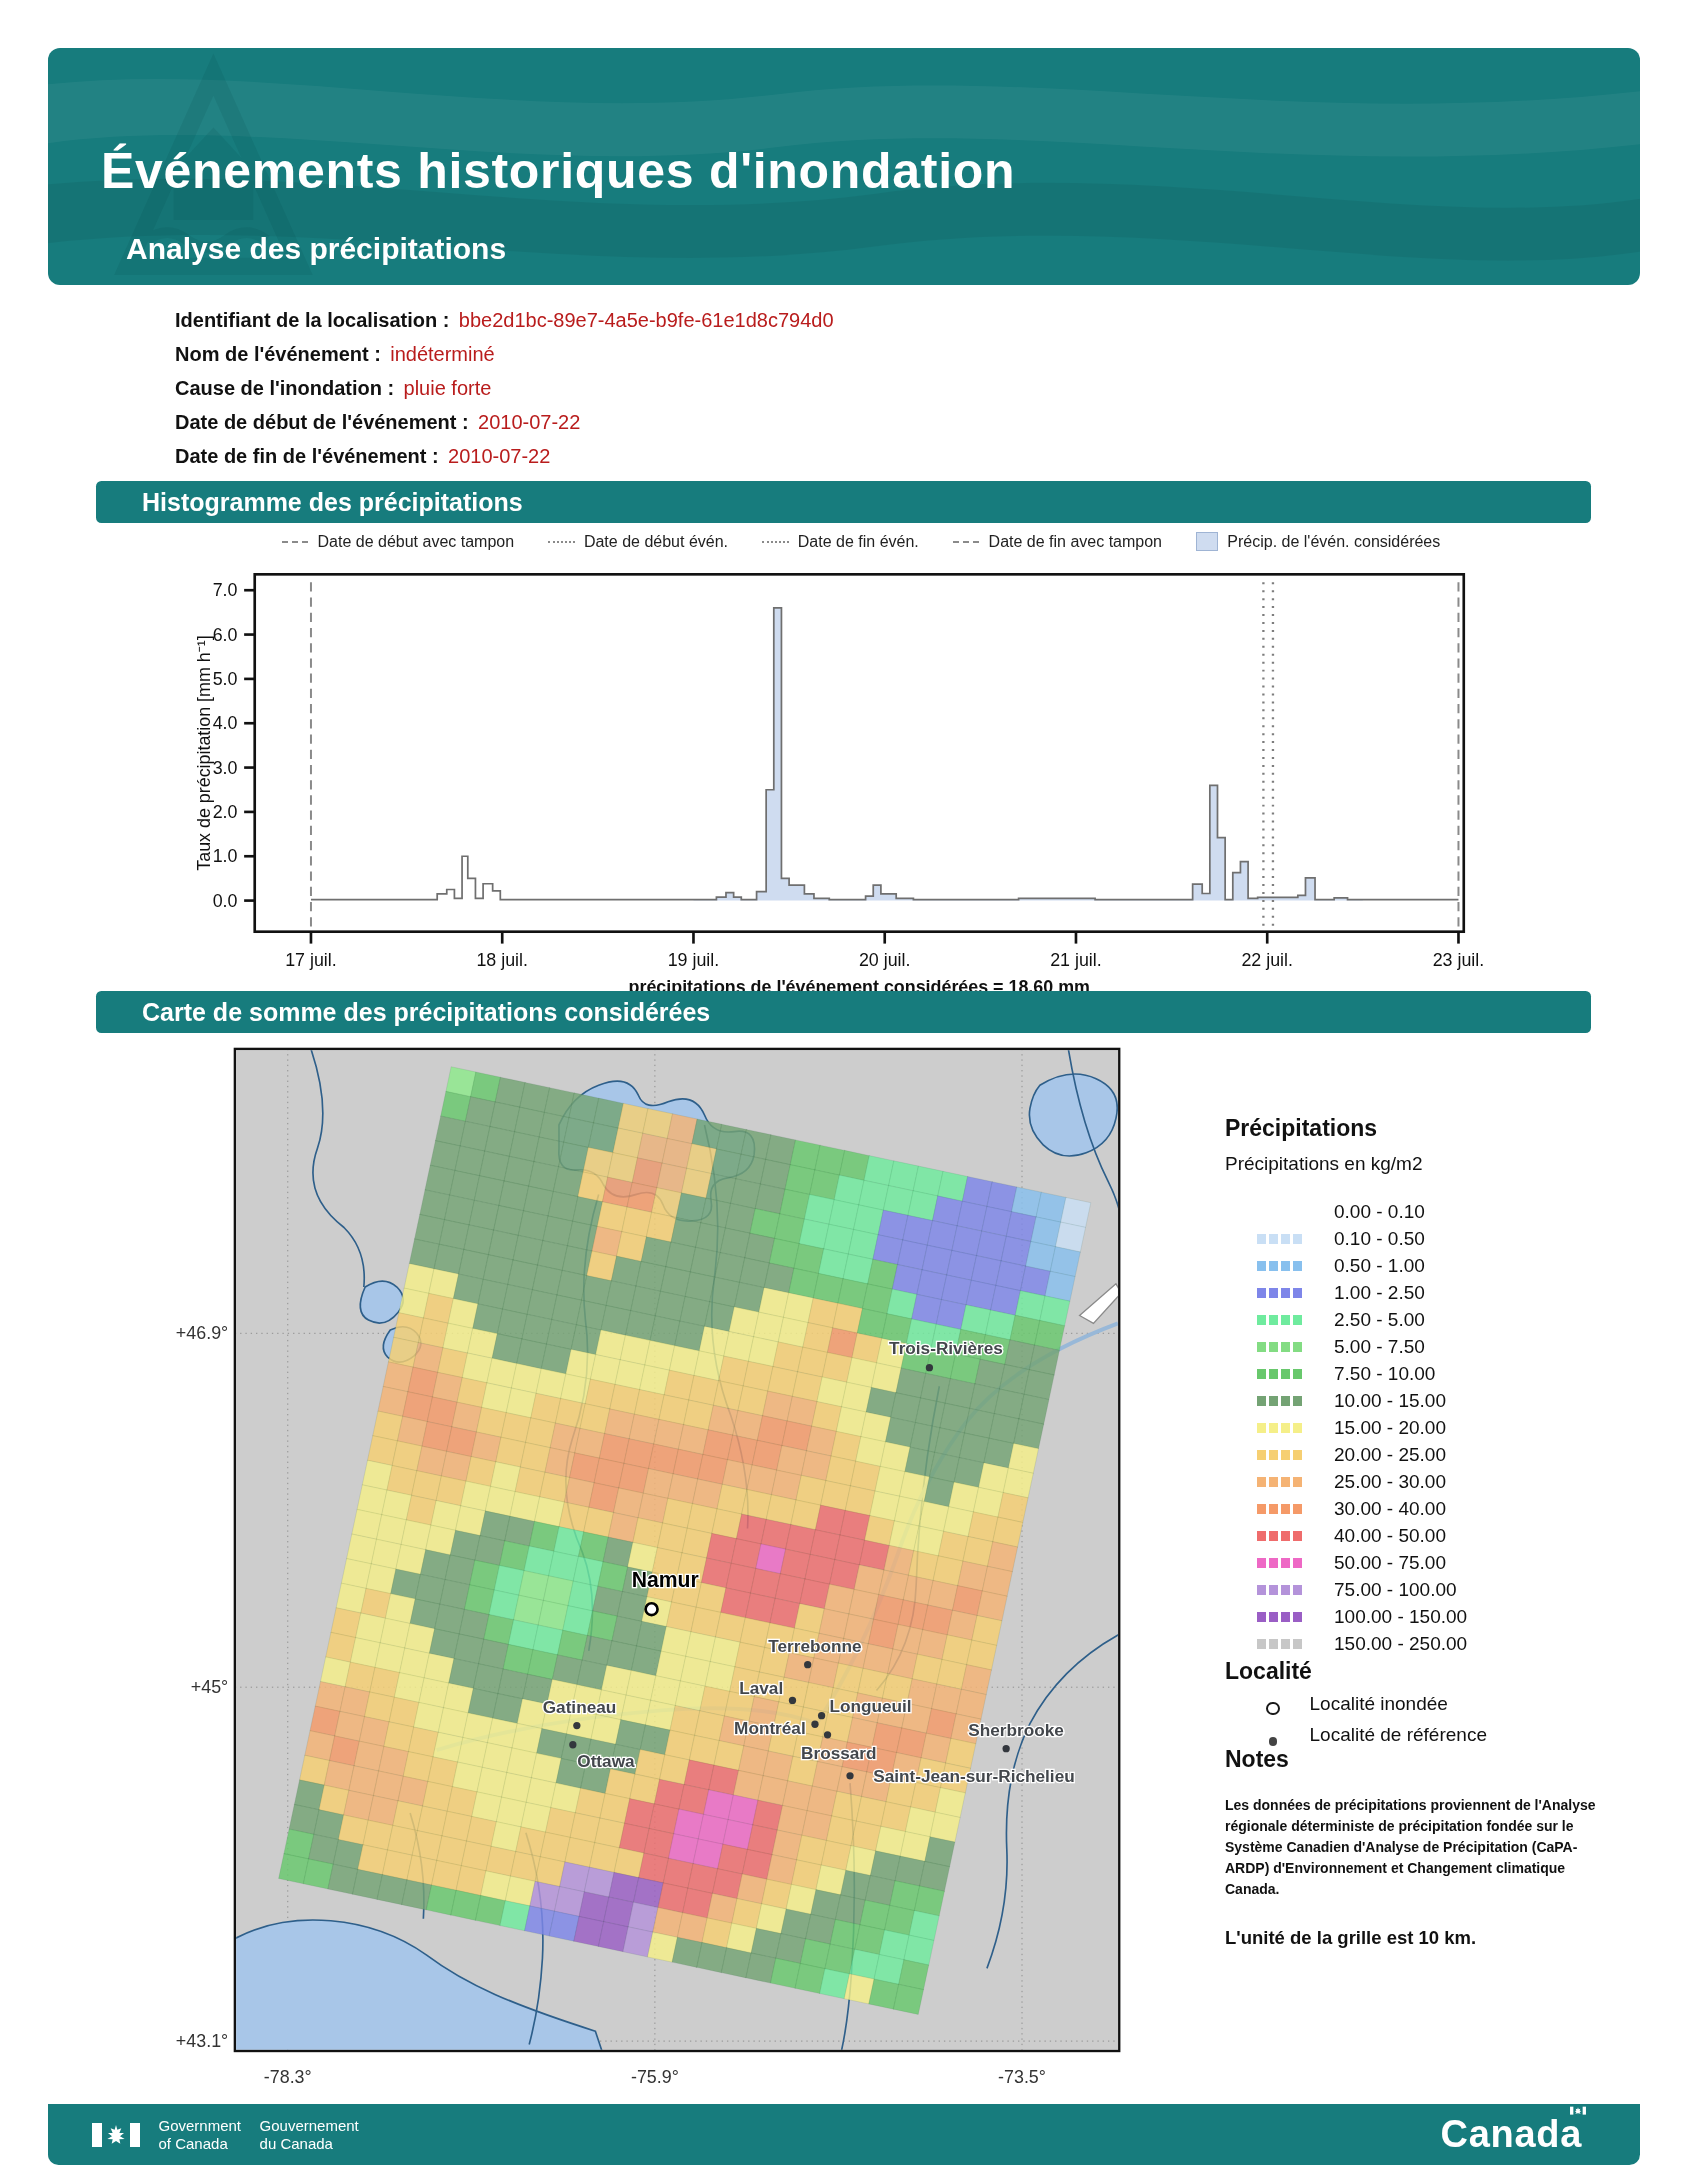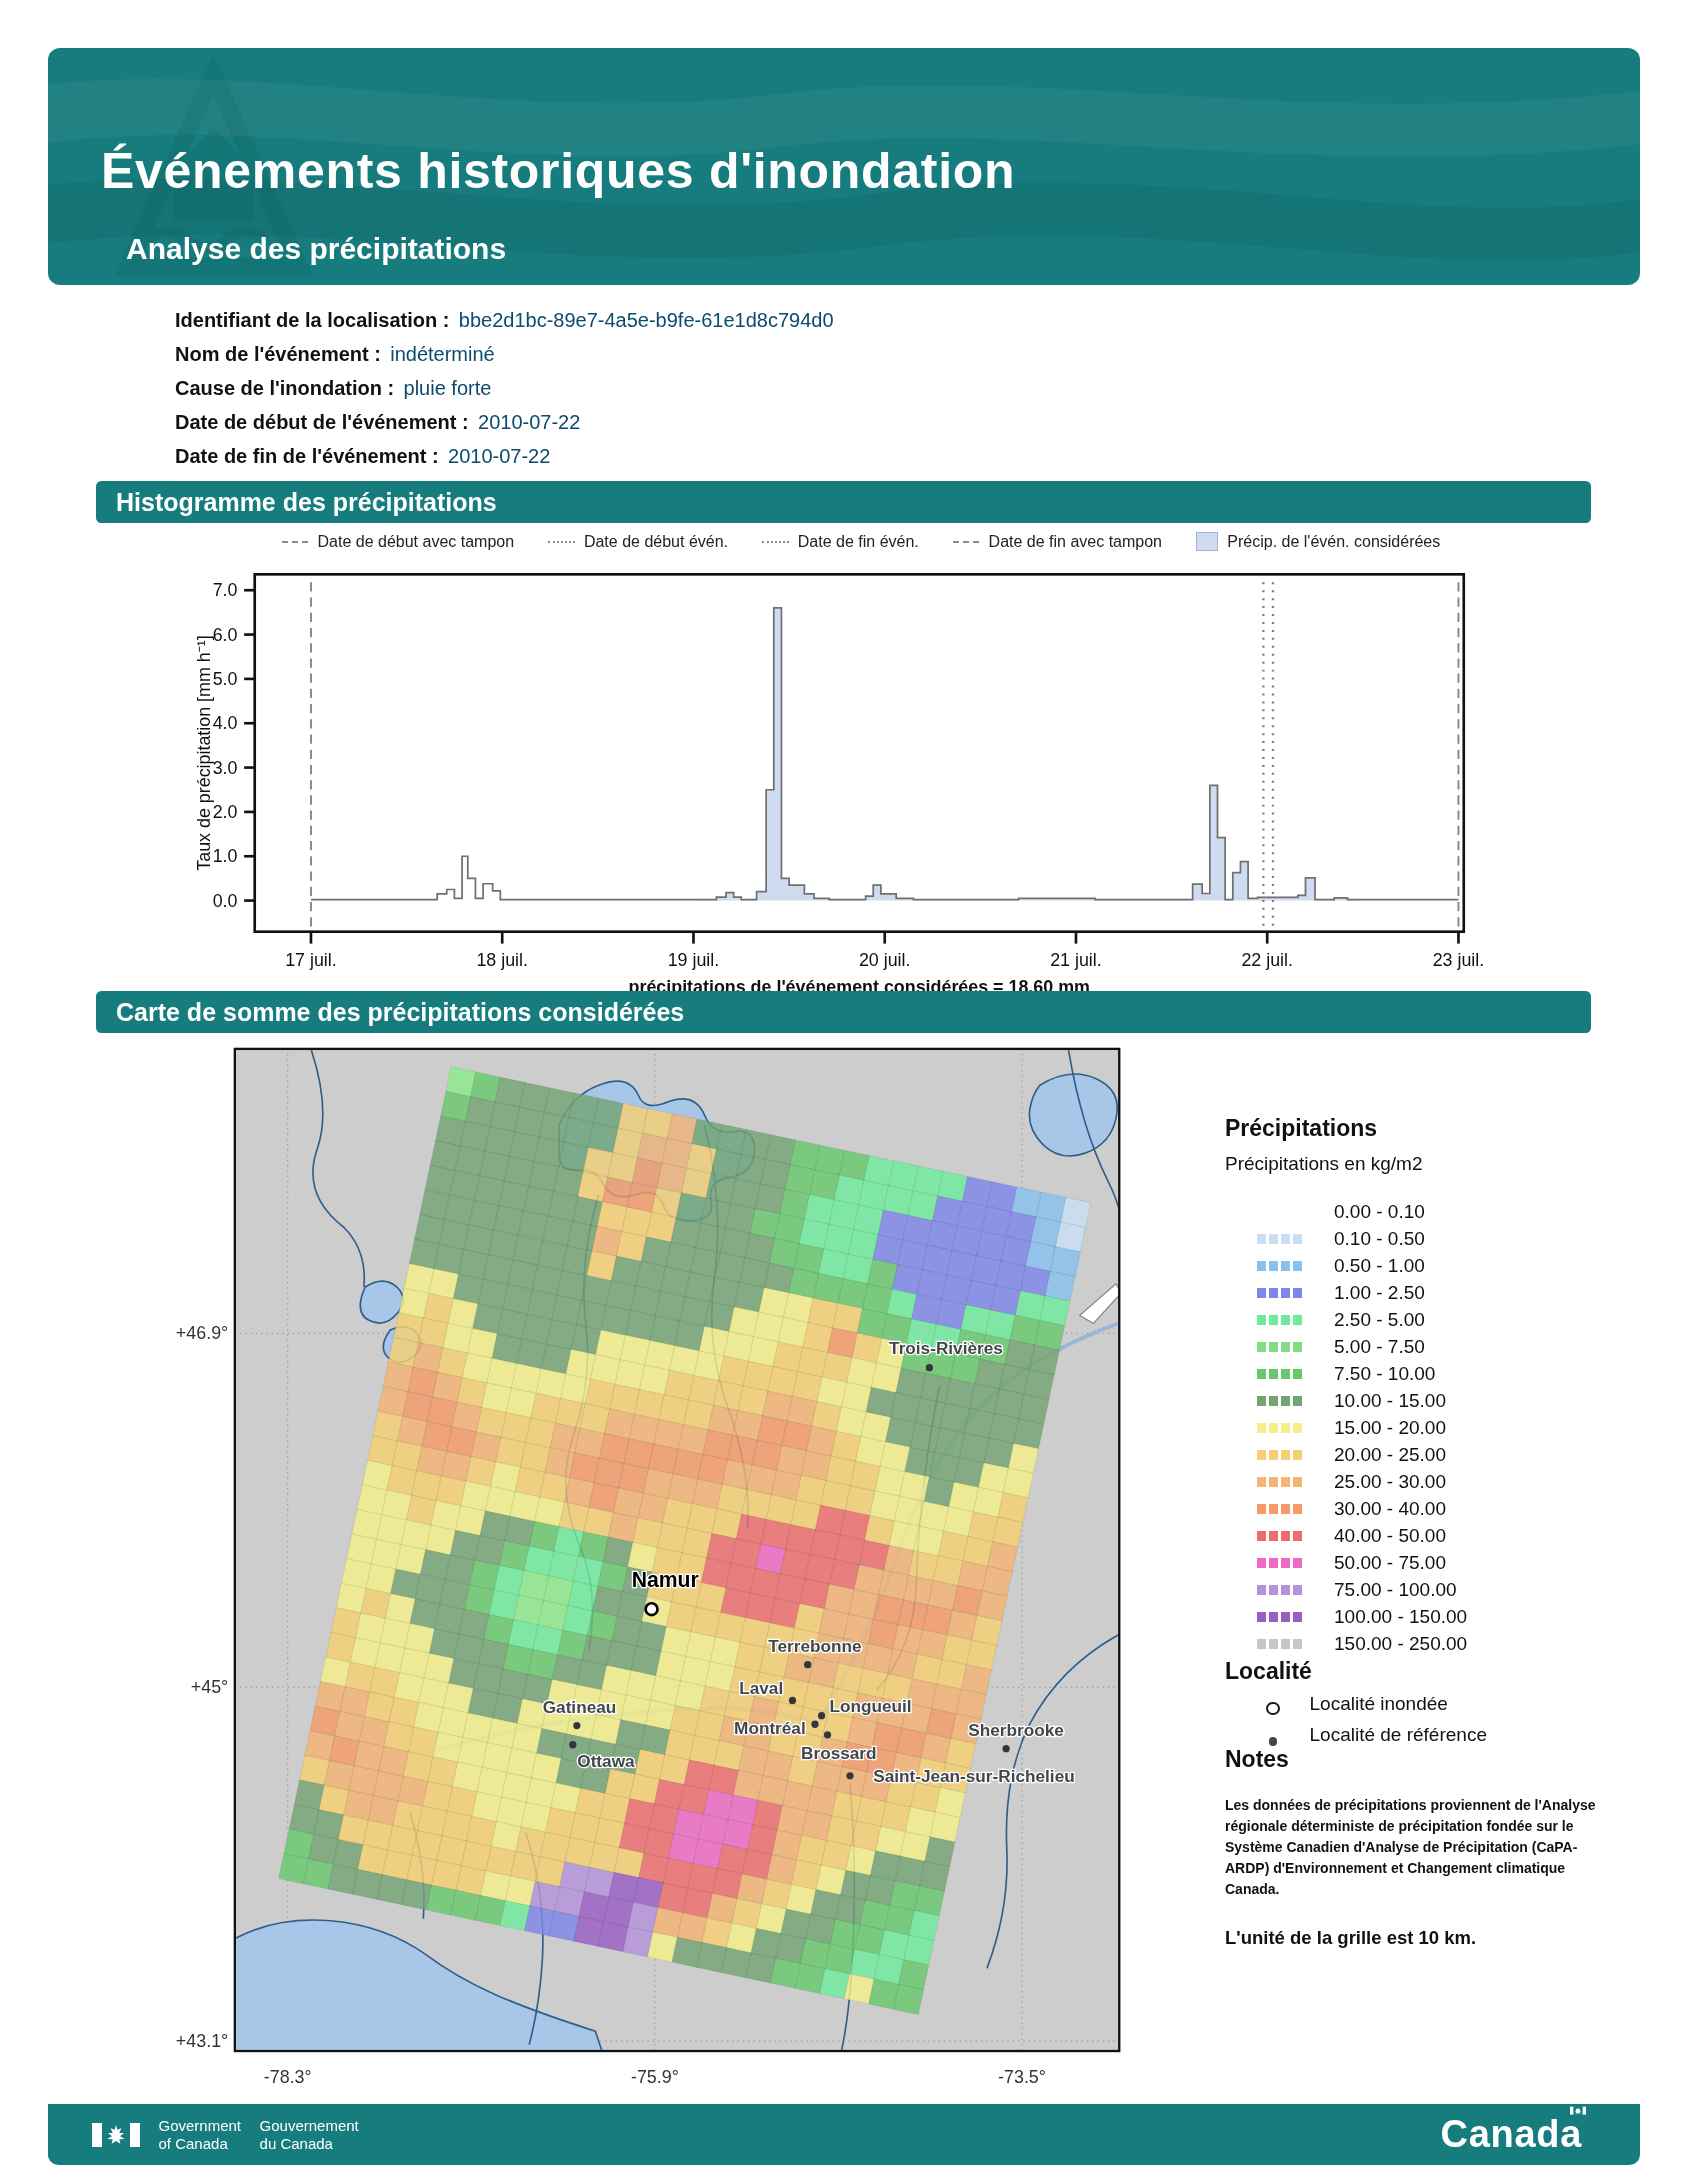--- a/index.html
+++ b/index.html
@@ -5,24 +5,24 @@
   html,body{margin:0;padding:0;background:#ffffff;}
   .page{position:relative;width:1687px;height:2183px;background:#ffffff;font-family:"Liberation Sans",sans-serif;overflow:hidden;}
   
   .hdr{position:absolute;left:48px;top:48px;width:1592px;height:237px;background:#177c7d;border-radius:12px;overflow:hidden;}
   .hdr h1{position:absolute;left:45px;top:86px;margin:8px;color:#ffffff;font-size:50px;font-weight:bold;letter-spacing:0.7px;}
   .hdr .sub{position:absolute;left:78px;top:184px;color:#ffffff;font-size:30px;font-weight:bold;}
   
   .meta{position:absolute;left:175px;top:303px;width:1125px;}
   .meta .row{font-size:20px;color:#111;height:34px;line-height:34px;white-space:nowrap;}
   .meta .lab{font-weight:bold;}
-  .meta .val{margin-left:9.3px;color:#0c4a6e;}
+  .meta .val{margin-left:9.3px;color:#b91c1c;}
   
   .bar{position:absolute;left:96px;width:1495px;height:42px;background:#177c7d;border-radius:5.3px;color:#fff;
-       font-size:25px;font-weight:bold;line-height:42px;padding-left:20px;box-sizing:border-box;}
+       font-size:25px;font-weight:bold;line-height:42px;padding-left:46px;box-sizing:border-box;}
   .bar1{top:481px;} .bar2{top:991px;}
   
   .chart-legend{position:absolute;left:259px;top:527px;width:1204px;height:29px;display:flex;justify-content:center;
                 align-items:center;gap:34px;font-size:16px;color:#222;}
   .chart-legend .item{display:flex;align-items:center;gap:9.3px;white-space:nowrap;}
   .cl-dashed{width:26.5px;height:0;border-top:2px dashed #8a8a8a;}
   .cl-dotted{width:26.5px;height:0;border-top:2px dotted #8a8a8a;}
   .cl-fill{width:20px;height:17px;background:#cfdcf0;border:0.7px solid #9fb4d4;}
   
   #chartSvg{position:absolute;left:172px;top:559px;}

